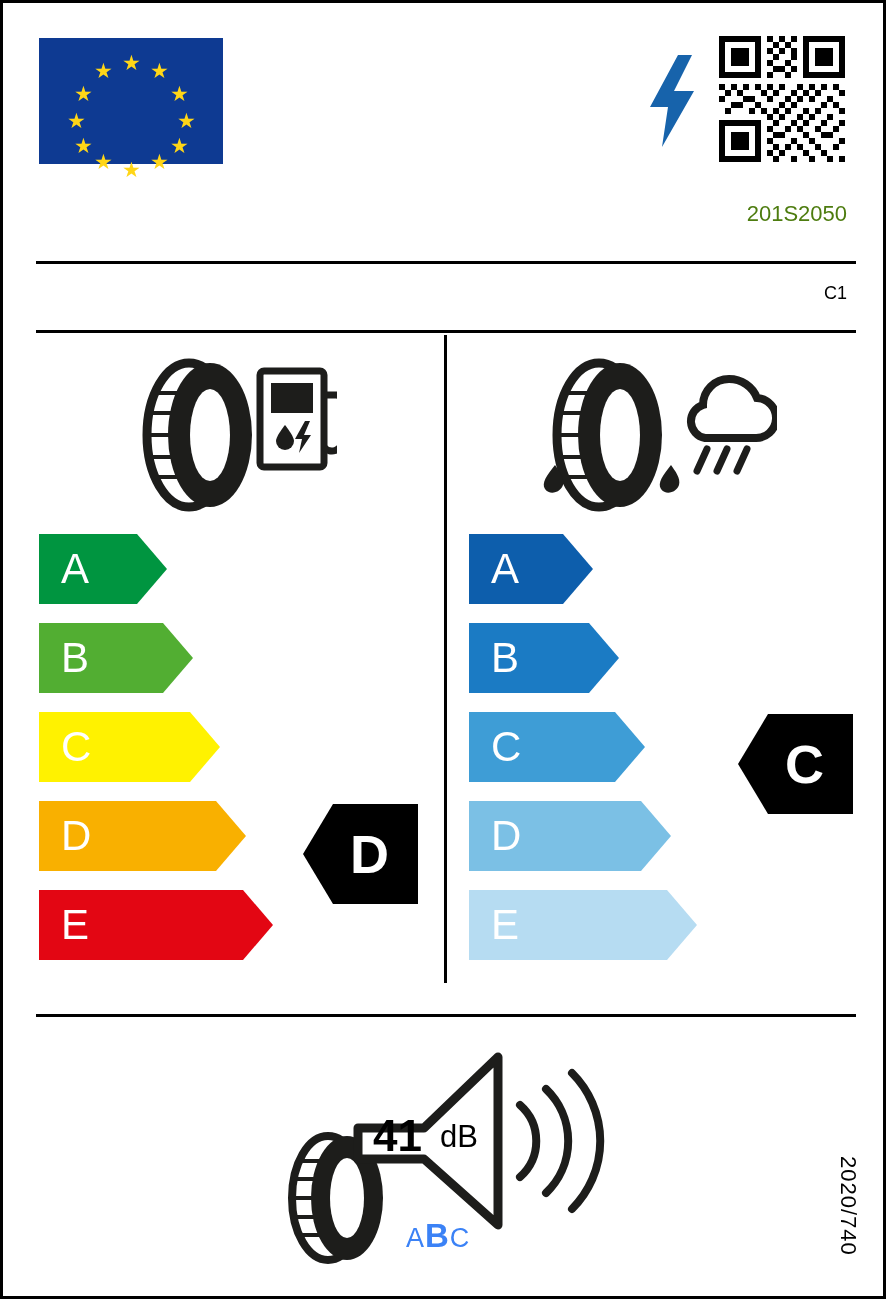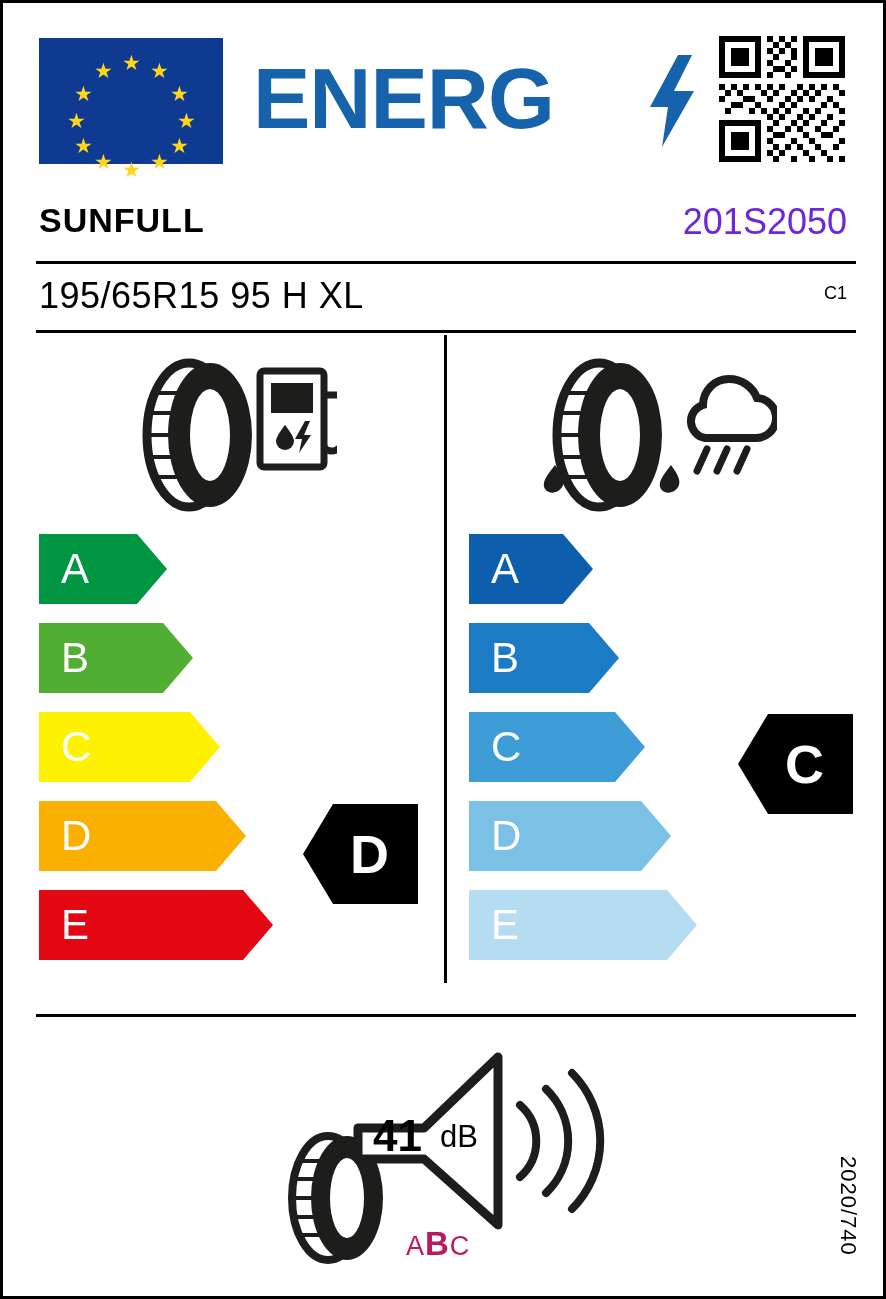--- a/index.html
+++ b/index.html
@@ -69,23 +69,23 @@
     top: 198px;
     font-size: 34px;
     font-weight: bold;
     letter-spacing: 1px;
     color: #000;
   }
   .model {
     position: absolute;
     right: 36px;
     top: 198px;
-    font-size: 36px;
+    font-size: 22px;
     font-weight: normal;
-    color: #6d28d9;
+    color: #4d7c0f;
   }
   .hr-top {
     position: absolute;
     left: 33px;
     top: 258px;
     width: 820px;
     height: 3px;
     background: #000;
   }
   .size {
@@ -200,23 +200,23 @@
     position: absolute;
     left: 152px;
     top: 76px;
     font-size: 31px;
     color: #000;
     text-align: right;
   }
   .noise-classes {
     position: absolute;
     left: 118px;
-    top: 182px;
+    top: 174px;
     font-size: 27px;
-    color: #be185d;
+    color: #3b82f6;
     letter-spacing: 1px;
   }
   .noise-classes b {
     font-size: 33px;
     font-weight: bold;
   }
 
   .docref {
     position: absolute;
     right: 22px;
@@ -240,21 +240,20 @@
     <span class="eu-star" style="left:130px; top:45px;">★</span>
     <span class="eu-star" style="left:27px; top:72px;">★</span>
     <span class="eu-star" style="left:137px; top:72px;">★</span>
     <span class="eu-star" style="left:34px; top:97px;">★</span>
     <span class="eu-star" style="left:130px; top:97px;">★</span>
     <span class="eu-star" style="left:54px; top:113px;">★</span>
     <span class="eu-star" style="left:110px; top:113px;">★</span>
     <span class="eu-star" style="left:82px; top:121px;">★</span>
   </div>
 
-  <div class="energy-word">ENERG</div>
 
   <svg class="bolt" viewBox="0 0 48 92">
     <polygon points="30,0 2,52 20,52 14,92 46,36 26,36 44,0" fill="#1763ab"></polygon>
   </svg>
 
   <svg class="qr" viewBox="0 0 21 21" shape-rendering="crispEdges">
     <rect width="21" height="21" fill="#fff"></rect>
     <g fill="#000">
       <rect x="0" y="0" width="7" height="1"></rect>
         <rect x="0" y="6" width="7" height="1"></rect>
@@ -363,26 +362,24 @@
         <rect x="14" y="19" width="1" height="1"></rect>
       <rect x="17" y="19" width="1" height="1"></rect>
       <rect x="9" y="20" width="1" height="1"></rect>
         <rect x="12" y="20" width="1" height="1"></rect>
         <rect x="15" y="20" width="1" height="1"></rect>
       <rect x="18" y="20" width="1" height="1"></rect>
         <rect x="20" y="20" width="1" height="1"></rect>
     </g>
   </svg>
 
-  <div class="brand">SUNFULL</div>
   <div class="model">201S2050</div>
 
   <div class="hr-top"></div>
 
-  <div class="size">195/65R15 95 H XL</div>
   <div class="classcode">C1</div>
 
   <div class="hr-mid"></div>
   <div class="vsep"></div>
 
   <svg class="pict" style="left:124px; top:350px; width:210px; height:165px;" viewBox="0 0 210 165">
     <g>
       <ellipse cx="62" cy="82" rx="42" ry="72" fill="none" stroke="#1d1d1b" stroke-width="9"></ellipse>
       <ellipse cx="83" cy="82" rx="42" ry="72" fill="#1d1d1b"></ellipse>
       <ellipse cx="83" cy="82" rx="20" ry="46" fill="#ffffff"></ellipse>

